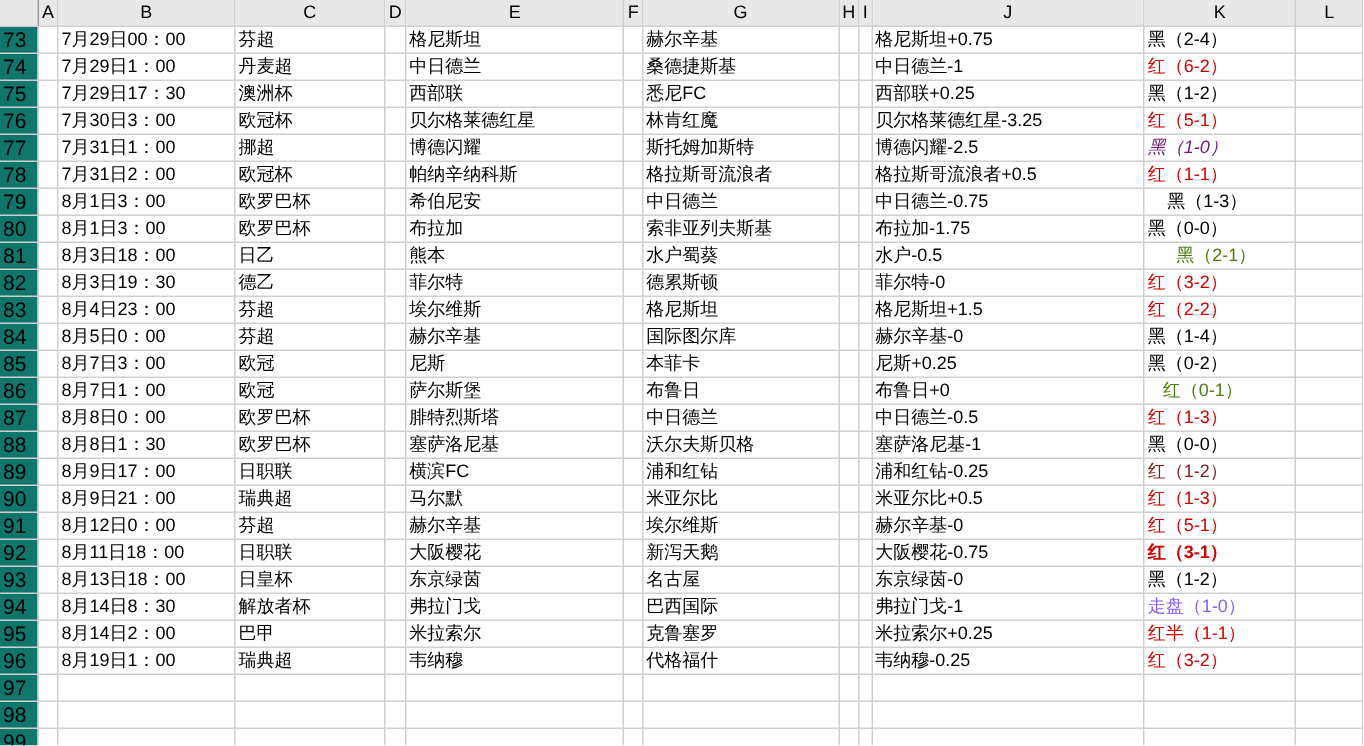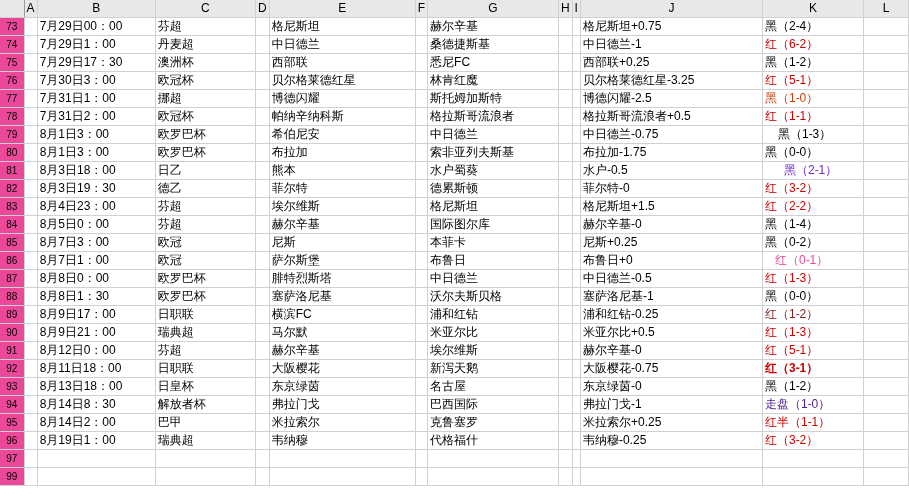--- a/index.html
+++ b/index.html
@@ -42,25 +42,24 @@
     color: #000000;
     height: 18px;
     line-height: 18px;
   }
   thead th.corner {
     background: #e8e8e8;
     border-right: 1px solid #9a9a9a;
   }
   
   td.rowhdr {
-    background: #ec4899;
+    background: #0f766e;
     border-right: 1px solid #9a9a9a;
     border-bottom: 1px solid #cfcfcf;
-    text-align: center;
-    font-size: 10px;
+    font-size: 14px;
     color: #000000;
     width: 28px;
   }
   
   col.c-rowhdr { width: 28px; }
   col.c-A { width: 8px; }
   col.c-B { width: 132px; }
   col.c-C { width: 122px; }
   col.c-D { width: 2px; }
   col.c-E { width: 172px; }
@@ -175,21 +174,21 @@
           <td></td>
           <td>7月31日1：00</td>
           <td>挪超</td>
           <td></td>
           <td>博德闪耀</td>
           <td></td>
           <td>斯托姆加斯特</td>
           <td></td>
           <td></td>
           <td>博德闪耀-2.5</td>
-          <td style="color: #c2410c;">黑（1-0）</td>
+          <td style="color: #701a75; font-style: italic;">黑（1-0）</td>
           <td></td>
         </tr>
         <tr>
           <td class="rowhdr">78</td>
           <td></td>
           <td>7月31日2：00</td>
           <td>欧冠杯</td>
           <td></td>
           <td>帕纳辛纳科斯</td>
           <td></td>
@@ -235,21 +234,21 @@
           <td></td>
           <td>8月3日18：00</td>
           <td>日乙</td>
           <td></td>
           <td>熊本</td>
           <td></td>
           <td>水户蜀葵</td>
           <td></td>
           <td></td>
           <td>水户-0.5</td>
-          <td style="color: #6d28d9; padding-left: 21px;">黑（2-1）</td>
+          <td style="color: #4d7c0f; padding-left: 21px;">黑（2-1）</td>
           <td></td>
         </tr>
         <tr>
           <td class="rowhdr">82</td>
           <td></td>
           <td>8月3日19：30</td>
           <td>德乙</td>
           <td></td>
           <td>菲尔特</td>
           <td></td>
@@ -310,21 +309,21 @@
           <td></td>
           <td>8月7日1：00</td>
           <td>欧冠</td>
           <td></td>
           <td>萨尔斯堡</td>
           <td></td>
           <td>布鲁日</td>
           <td></td>
           <td></td>
           <td>布鲁日+0</td>
-          <td style="color: #ec4899; padding-left: 12px;">红（0-1）</td>
+          <td style="color: #4d7c0f; padding-left: 12px;">红（0-1）</td>
           <td></td>
         </tr>
         <tr>
           <td class="rowhdr">87</td>
           <td></td>
           <td>8月8日0：00</td>
           <td>欧罗巴杯</td>
           <td></td>
           <td>腓特烈斯塔</td>
           <td></td>
@@ -430,21 +429,21 @@
           <td></td>
           <td>8月14日8：30</td>
           <td>解放者杯</td>
           <td></td>
           <td>弗拉门戈</td>
           <td></td>
           <td>巴西国际</td>
           <td></td>
           <td></td>
           <td>弗拉门戈-1</td>
-          <td style="color: #4c1d95;">走盘（1-0）</td>
+          <td style="color: #8b5cf6;">走盘（1-0）</td>
           <td></td>
         </tr>
         <tr>
           <td class="rowhdr">95</td>
           <td></td>
           <td>8月14日2：00</td>
           <td>巴甲</td>
           <td></td>
           <td>米拉索尔</td>
           <td></td>
@@ -465,20 +464,35 @@
           <td></td>
           <td>代格福什</td>
           <td></td>
           <td></td>
           <td>韦纳穆-0.25</td>
           <td style="color: rgb(208, 0, 0);">红（3-2）</td>
           <td></td>
         </tr>
         <tr>
           <td class="rowhdr">97</td>
+          <td></td>
+          <td></td>
+          <td></td>
+          <td></td>
+          <td></td>
+          <td></td>
+          <td></td>
+          <td></td>
+          <td></td>
+          <td></td>
+          <td style="color: rgb(0, 0, 0);"></td>
+          <td></td>
+        </tr>
+        <tr>
+          <td class="rowhdr">98</td>
           <td></td>
           <td></td>
           <td></td>
           <td></td>
           <td></td>
           <td></td>
           <td></td>
           <td></td>
           <td></td>
           <td></td>

